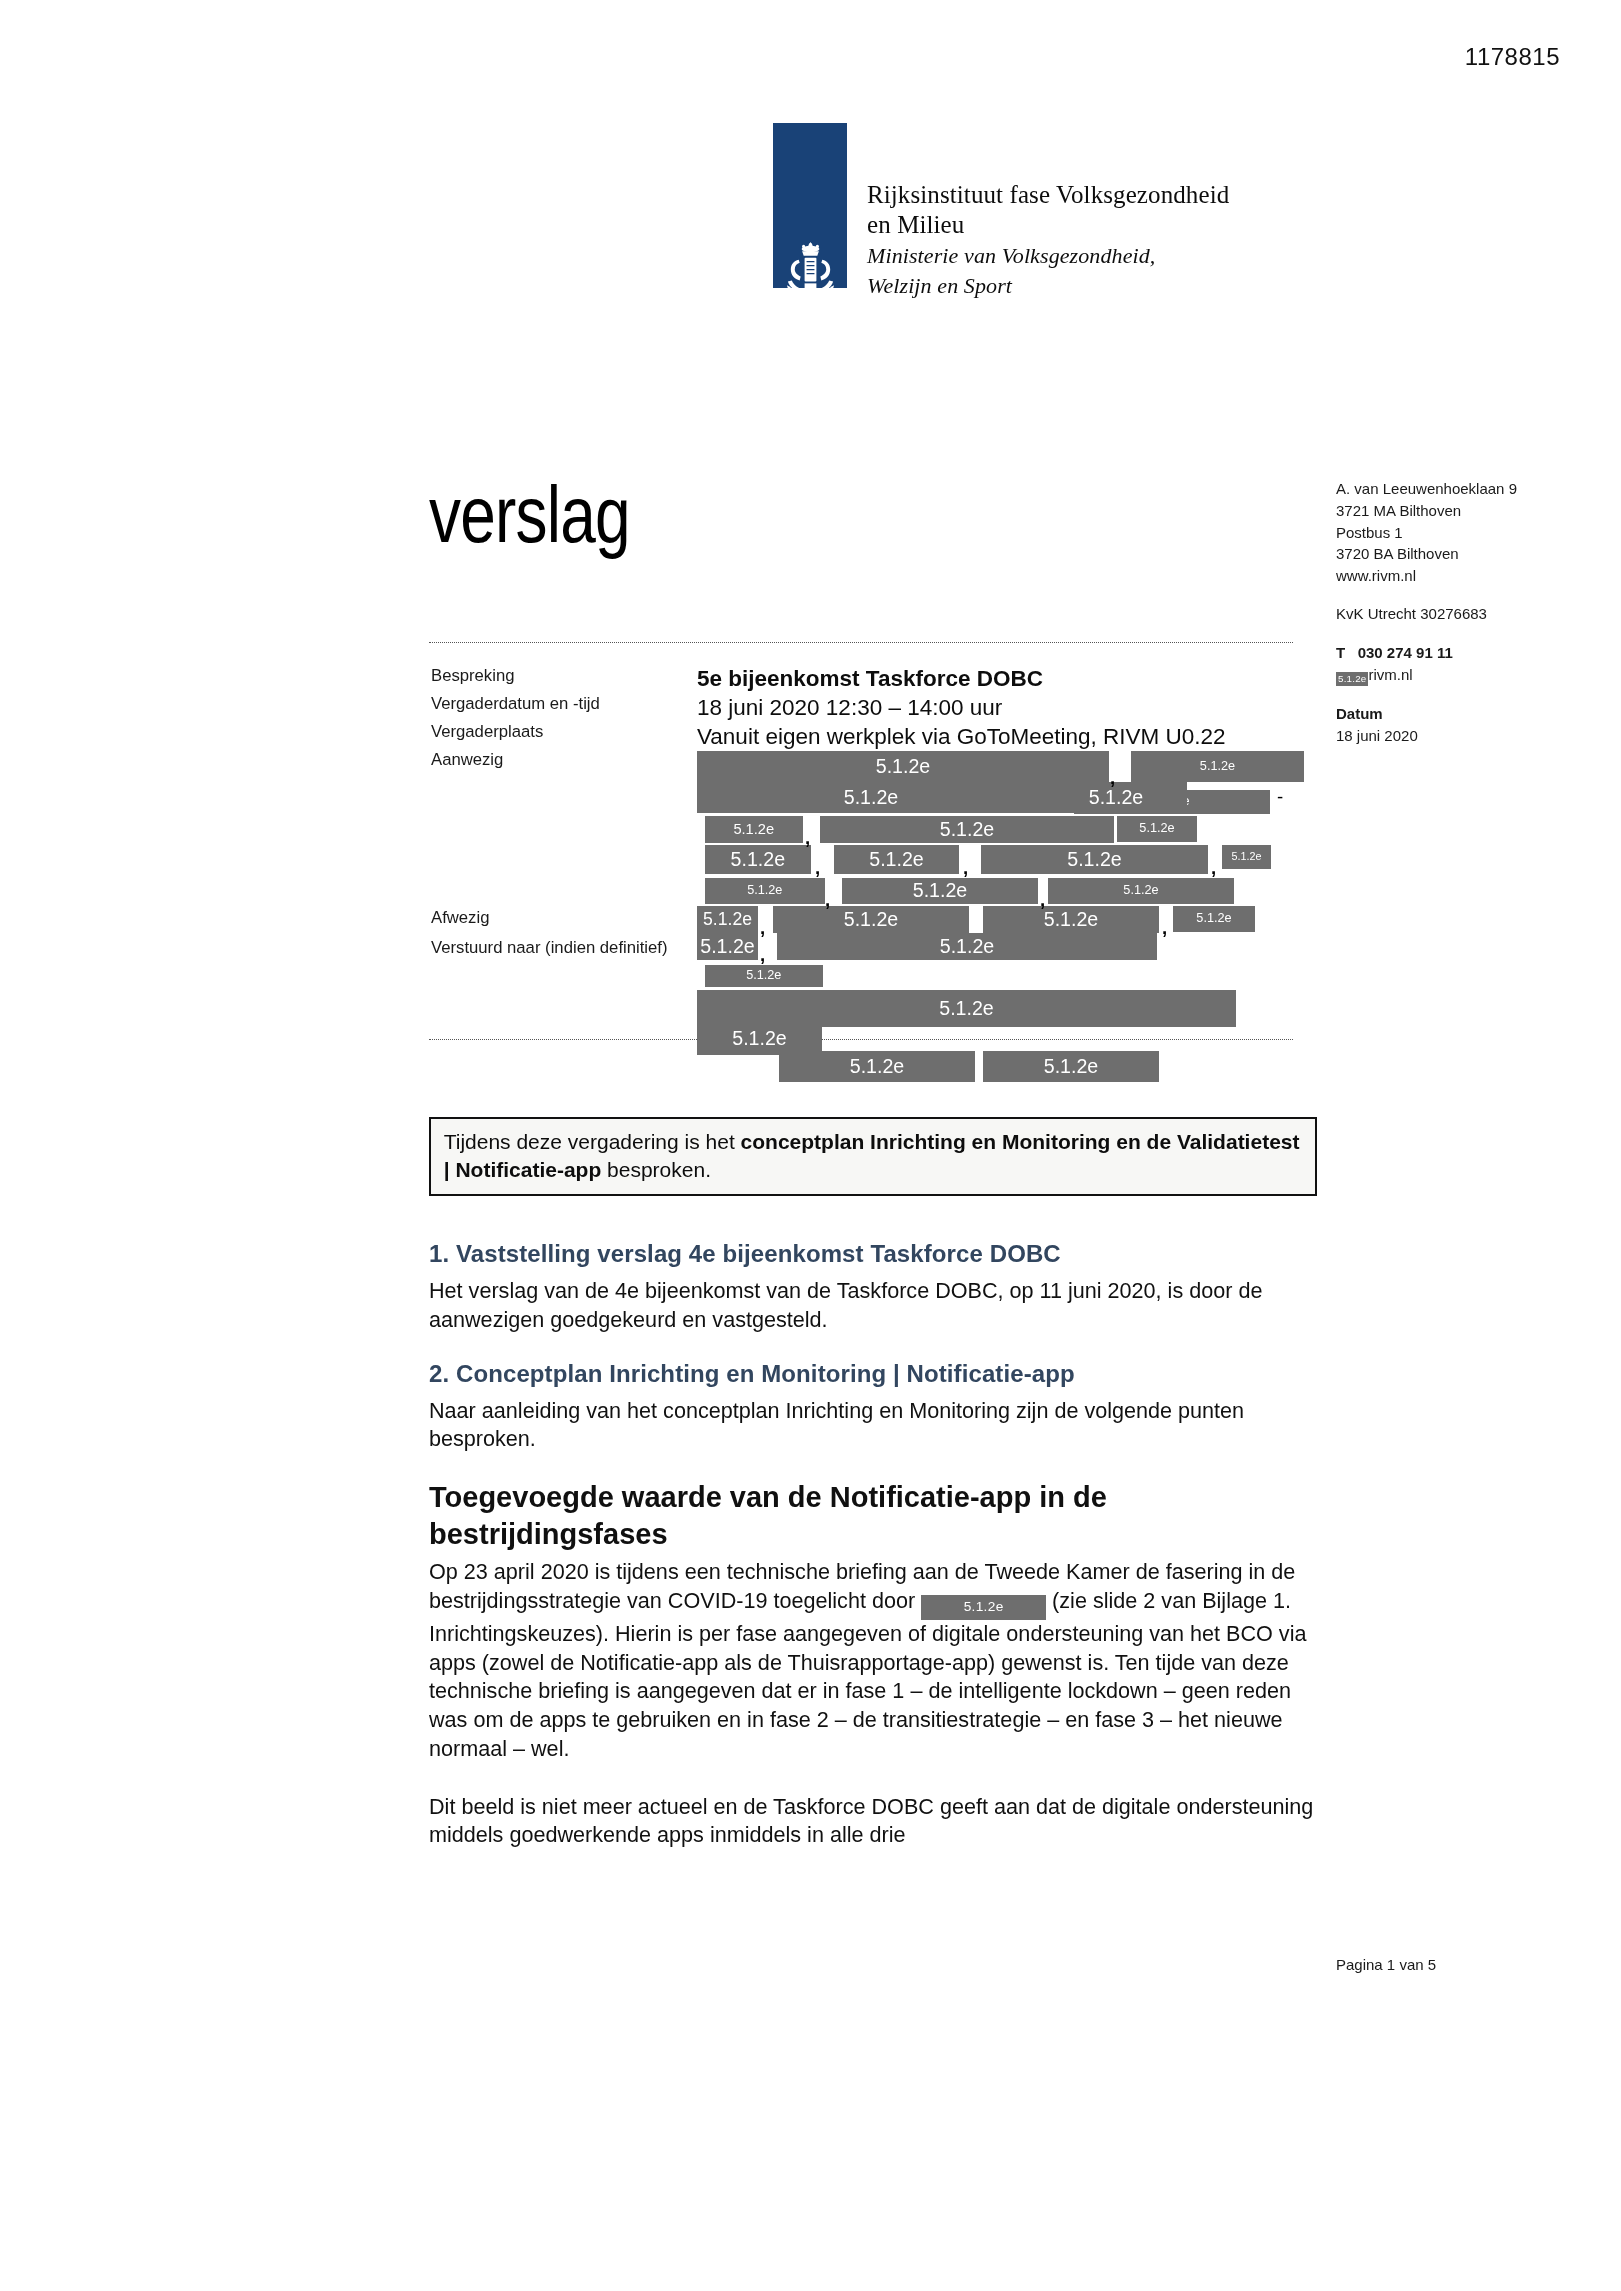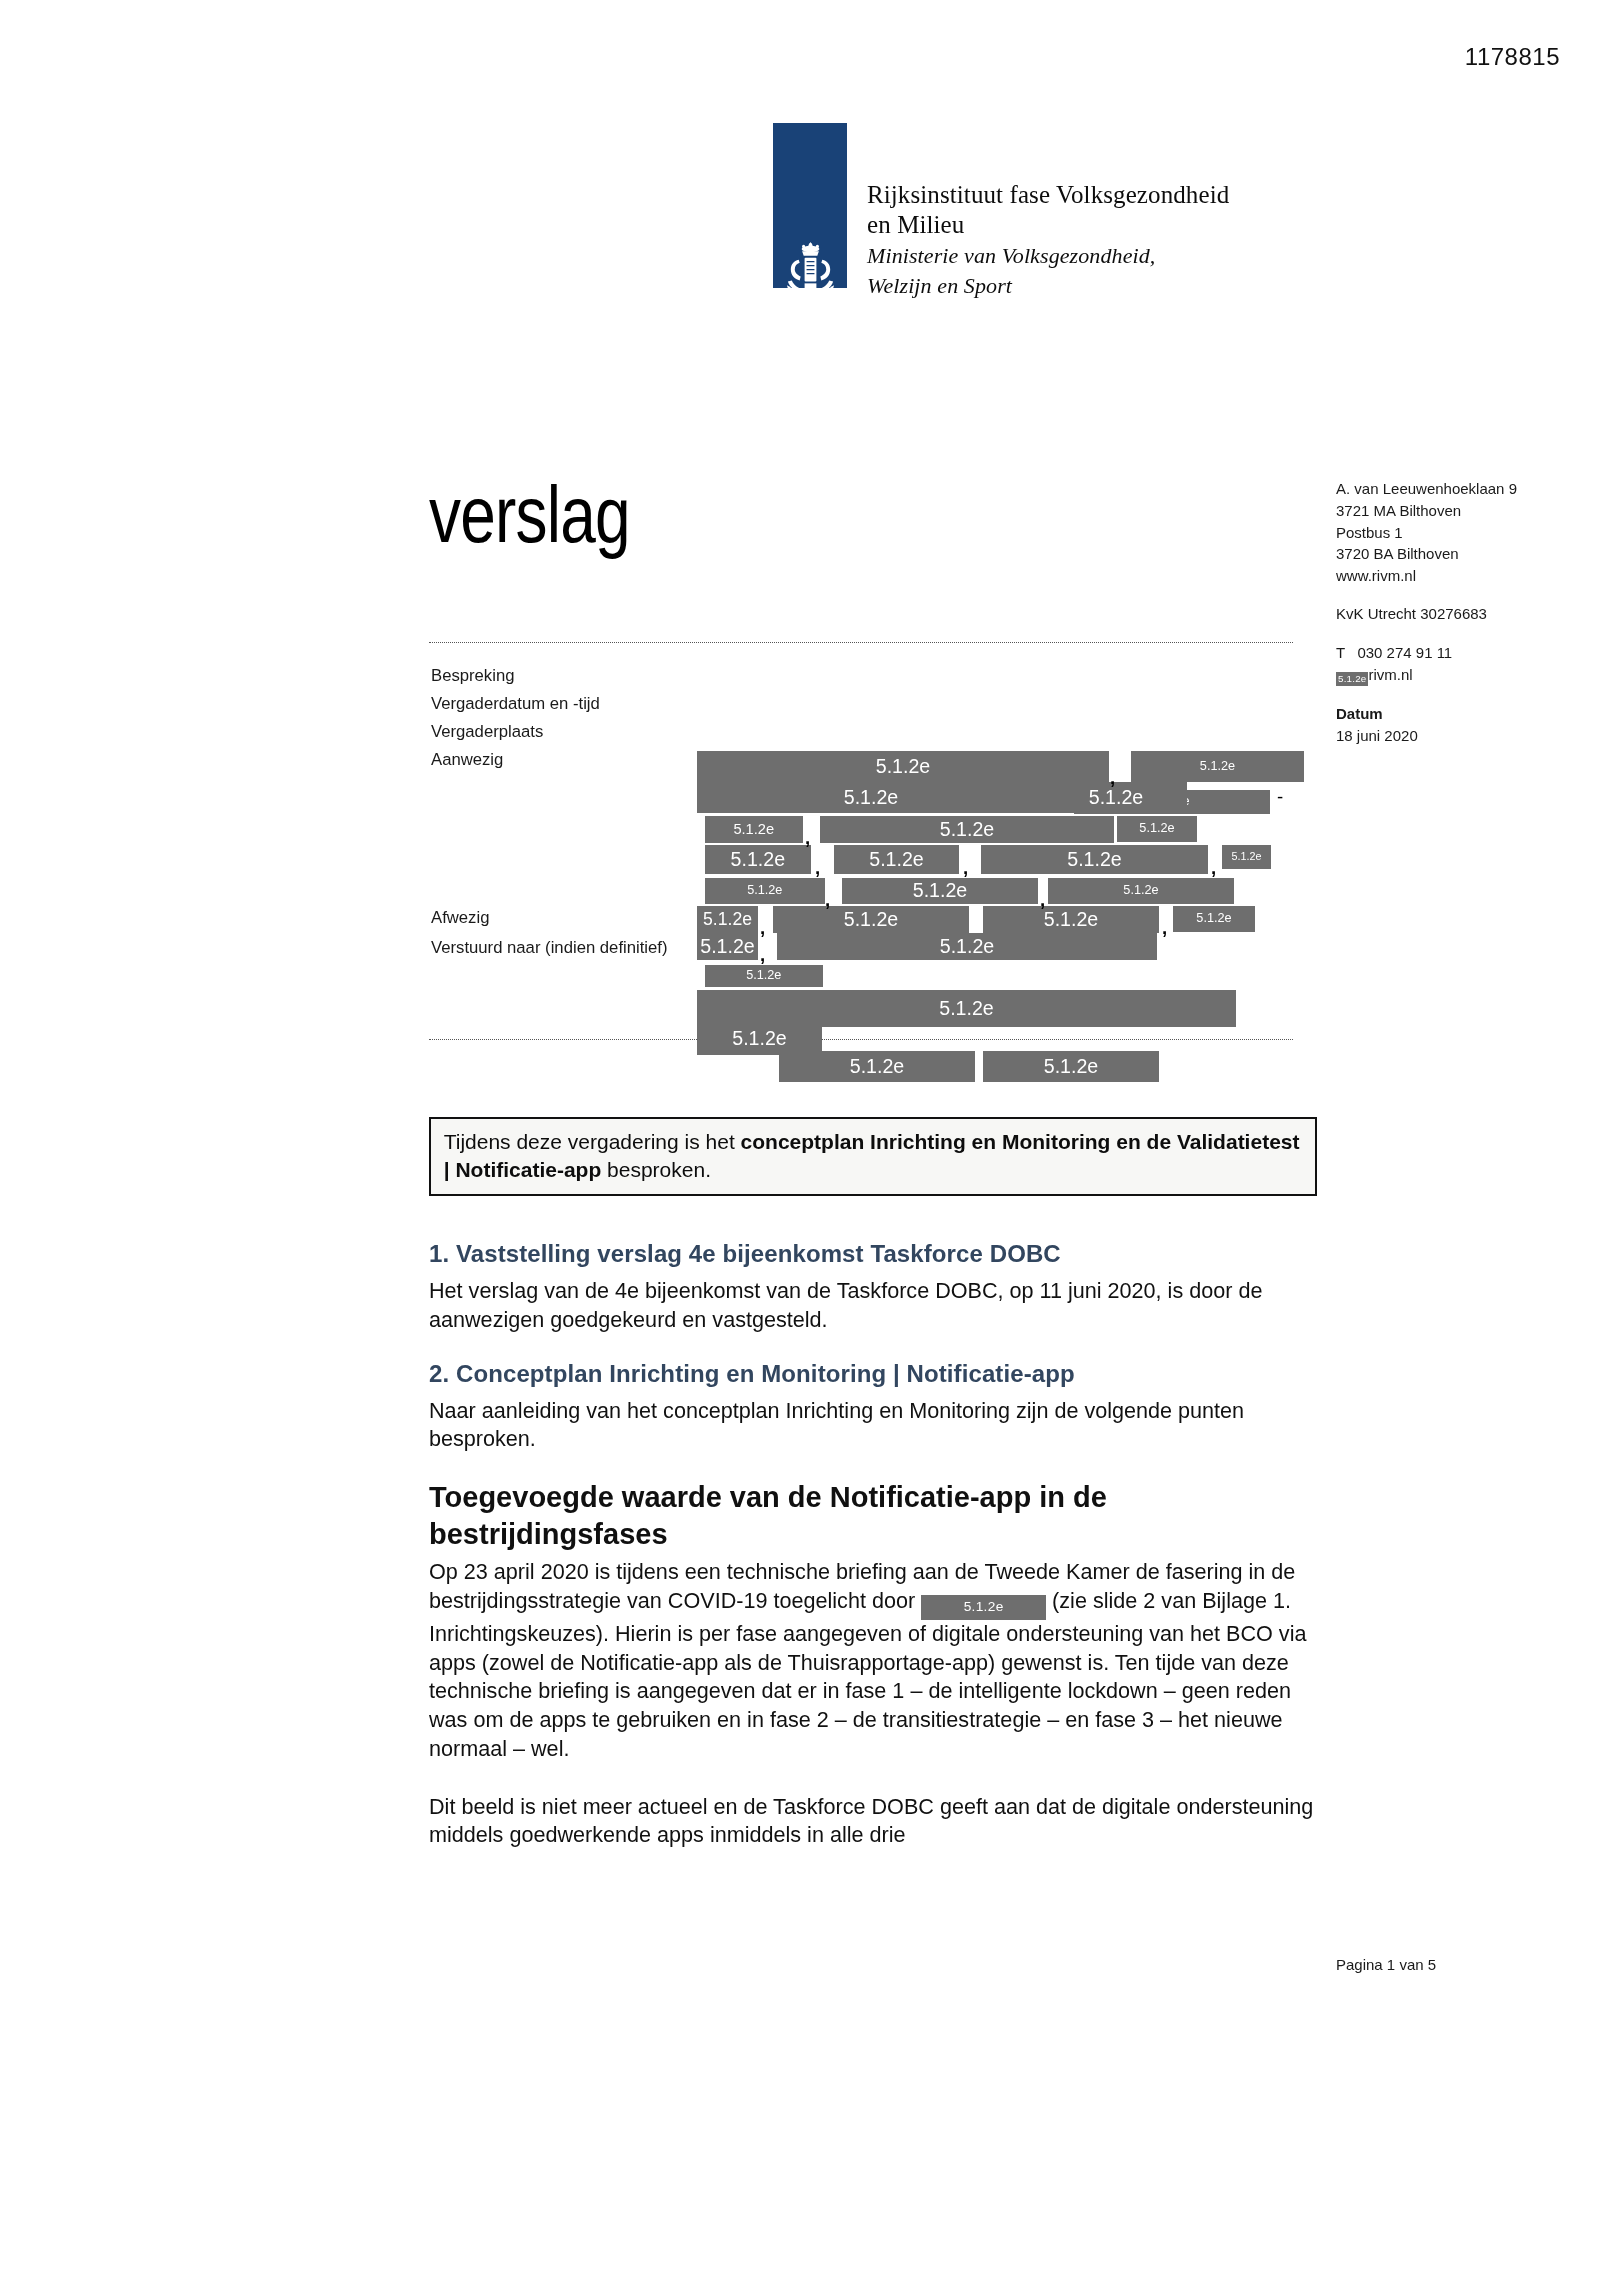--- a/index.html
+++ b/index.html
@@ -99,21 +99,21 @@
     position: absolute;
     left: 1206px;
     top: 478px;
     width: 265px;
     font-size: 15px;
     line-height: 1.45;
     color: #1a1a1a;
   }
   .sidecol .gap { height: 16.7px; }
   .sidecol .b { font-weight: bold; }
-  .sidecol .tline { white-space: pre; }
+  .sidecol .tline { white-space: pre; font-weight: bold; }
 
   
   .chip-sm {
     display: inline-block;
     background: #6e6e6e;
     color: #ffffff;
     font-size: 9.8px;
     line-height: 14.7px;
     height: 14.7px;
     padding: 0 2px;
@@ -314,20 +314,25 @@
 
   <div class="meta-labels">
     <div>Bespreking</div>
     <div>Vergaderdatum en -tijd</div>
     <div>Vergaderplaats</div>
     <div>Aanwezig</div>
     <div class="push-a">Afwezig</div>
     <div class="two">Verstuurd naar (indien definitief)</div>
   </div>
 
+  <div class="meta-values">
+    <div class="mv-title">5e bijeenkomst Taskforce DOBC</div>
+    <div>18 juni 2020 12:30 – 14:00 uur</div>
+    <div>Vanuit eigen werkplek via GoToMeeting, RIVM U0.22</div>
+  </div>
 
   <div class="redact-zone" id="redact-zone">
       <div class="rb" style="left: 286px; top: 300px; width: 176px; height: 31px; background: rgb(110, 110, 110); font-size: 19.6px; line-height: 31px;"><span style="top: 0px; transform: none;">5.1.2e</span></div>
       <div class="rb" style="left: 82px; top: 300px; width: 196px; height: 31px; background: rgb(110, 110, 110); font-size: 19.6px; line-height: 31px;"><span style="top: 0px; transform: none;">5.1.2e</span></div>
       <div class="rb" style="left: 0px; top: 271px; width: 125px; height: 33px; background: rgb(110, 110, 110); font-size: 19.6px; line-height: 33px;"><span style="top: 0px; transform: none;">5.1.2e</span></div>
       <div class="rb" style="left: 380px; top: 239px; width: 159px; height: 37px; background: rgb(110, 110, 110); font-size: 19.6px; line-height: 37px;"><span style="top: 0px; transform: none;">5.1.2e</span></div>
       <div class="rb" style="left: 0px; top: 239px; width: 539px; height: 37px; background: rgb(110, 110, 110); font-size: 19.6px; line-height: 37px;"><span style="top: 0px; transform: none;">5.1.2e</span></div>
       <div class="rb" style="left: 7.8px; top: 214px; width: 118px; height: 21.6px; background: rgb(110, 110, 110); font-size: 12.7px; line-height: 21.6px;"><span style="top: 0px; transform: none;">5.1.2e</span></div>
       <div class="rb" style="left: 240px; top: 182px; width: 43px; height: 27.4px; background: rgb(110, 110, 110); font-size: 19.6px; line-height: 27.4px;"><span style="top: 0px; transform: none;">e</span></div>
       <div class="rb" style="left: 80px; top: 182px; width: 380px; height: 27.4px; background: rgb(110, 110, 110); font-size: 19.6px; line-height: 27.4px;"><span style="top: 0px; transform: none;">5.1.2e</span></div>

